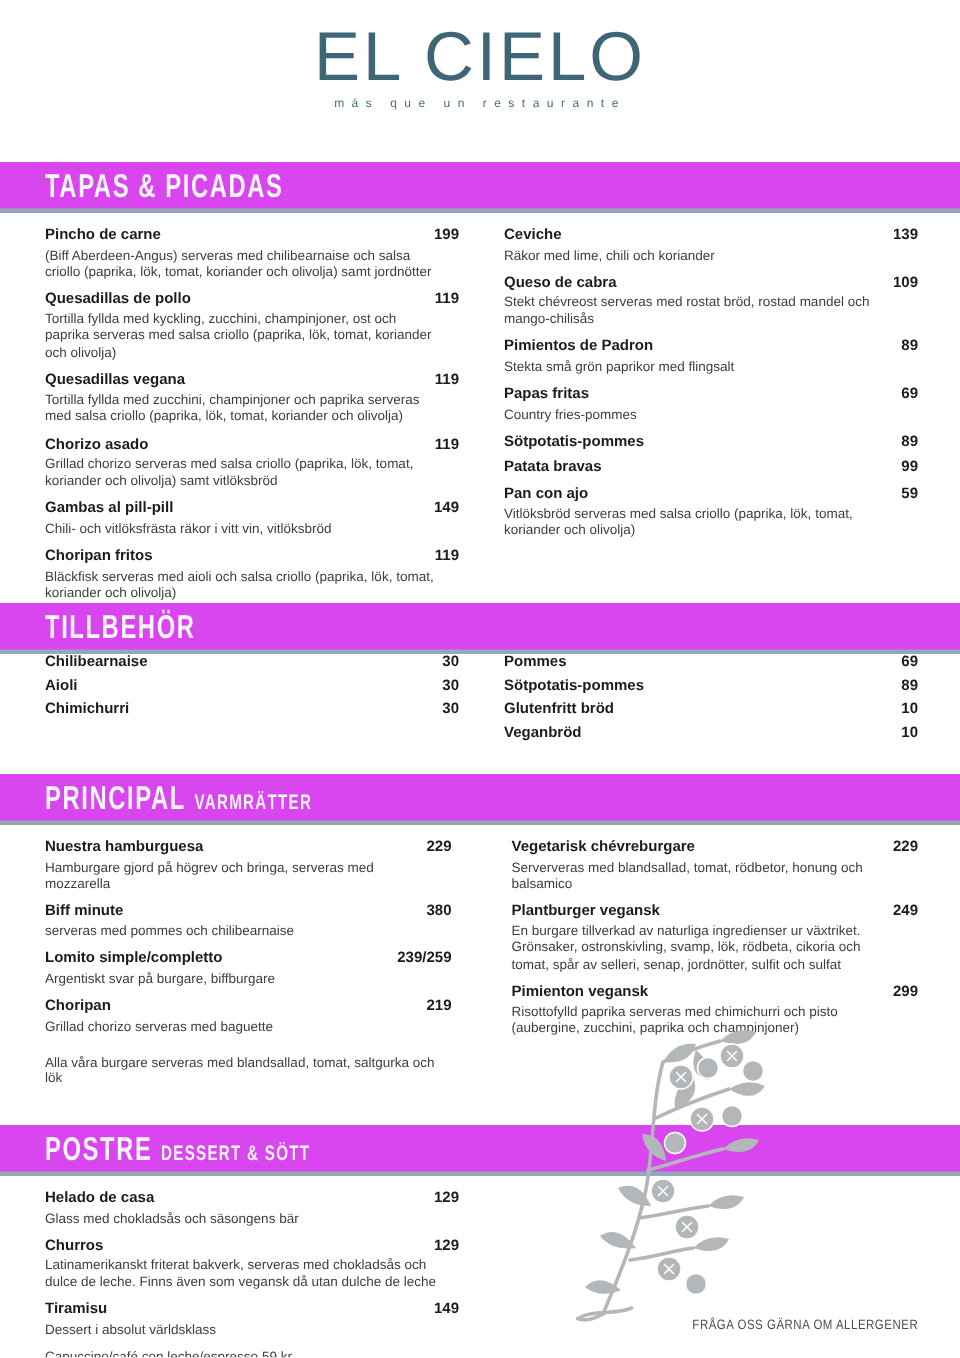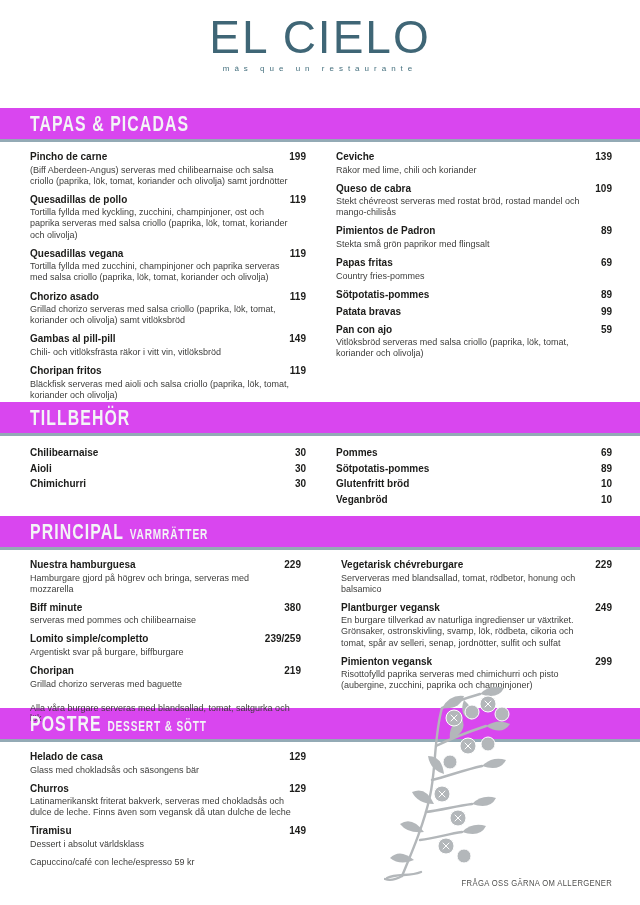--- a/index.html
+++ b/index.html
@@ -26,22 +26,22 @@
     white-space:nowrap; color:#f3f5f6;
   }
   .banner-title { font-size:22px; font-weight:bold; letter-spacing:1.5px; }
   .banner-sub   { font-size:14px; font-weight:bold; letter-spacing:1.2px; margin-left:8px; }
   
   .section-content {
     display:grid; grid-template-columns:1fr 1fr; column-gap:30px;
     padding:9px 28px 0 30px; box-sizing:border-box;
   }
   .sec-tapas     { height:260px; }
-  .sec-tillbehor { height:80px; padding-top:11px; }
-  .sec-principal { height:158px;gap:40px; }
+  .sec-tillbehor { height:80px; padding-top:0; }
+  .sec-principal { height:200px;gap:40px; }
   .sec-postre    { padding-top:9px; }
   .item { margin-bottom:7px; }
   .item.simple { margin-bottom:5px; }
   .sec-tillbehor .item.simple { margin-bottom:3px; }
   .item-head { display:flex; justify-content:space-between; align-items:baseline; }
   .item-name  { font-size:10px; font-weight:bold; color:#1c1c1a; line-height:1.25; }
   .item-price { font-size:10px; font-weight:bold; color:#1c1c1a; margin-left:10px; white-space:nowrap; }
   .desc {
     margin:1px 0 0; font-size:9px; color:#3e3e3c; line-height:1.24; padding-right:12px;
   }

